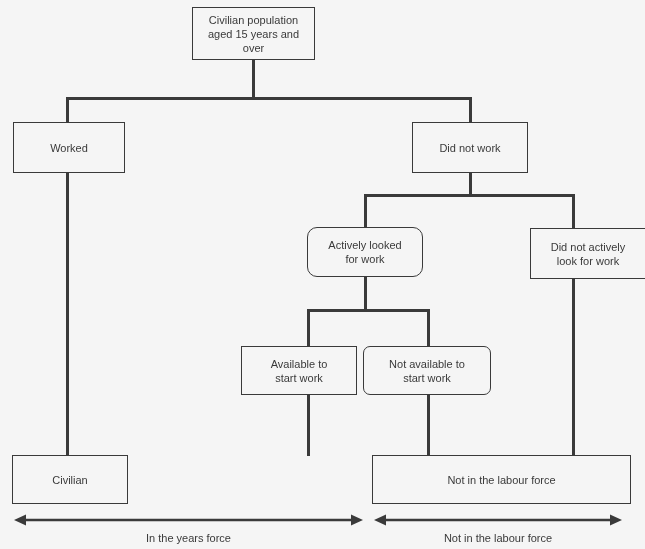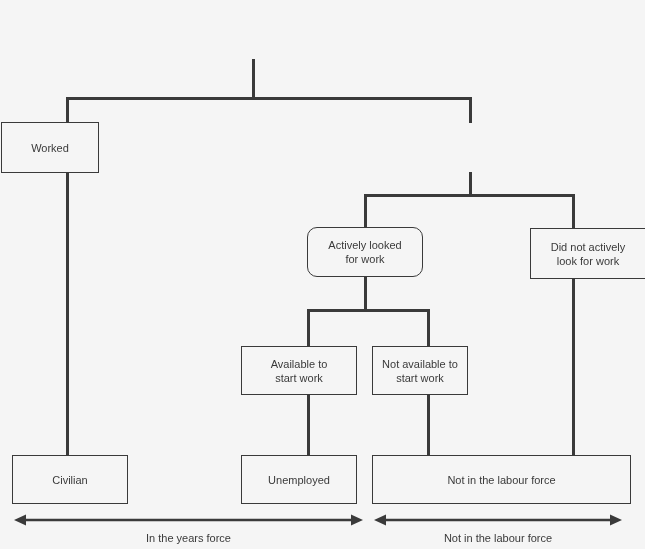--- a/index.html
+++ b/index.html
@@ -85,39 +85,42 @@
 
   <div class="vline" style="left:364px; top:276px; height:36px;"></div>
   <div class="hline" style="left:307px; top:309px; width:123px;"></div>
   <div class="vline" style="left:307px; top:309px; height:38px;"></div>
   <div class="vline" style="left:427px; top:309px; height:38px;"></div>
 
   <div class="vline" style="left:307px; top:395px; height:61px;"></div>
   <div class="vline" style="left:427px; top:395px; height:61px;"></div>
   <div class="vline" style="left:572px; top:279px; height:177px;"></div>
 
+  <div class="node" style="left:192px; top:7px; width:123px; height:53px;">Civilian population
+aged 15 years and
+over</div>
 
-  <div class="node" style="left:1px; top:122px; width:98px; height:51px;text-align:right;">Worked</div>
+  <div class="node" style="left:13px; top:122px; width:112px; height:51px;text-align:right;">Worked</div>
 
+  <div class="node" style="left:412px; top:122px; width:116px; height:51px;">Did not work</div>
 
   <div class="node" style="left:307px; top:227px; width:116px; height:50px;border-radius:10px;">Actively looked
 for work</div>
 
   <div class="node" style="left:514px; top:228px; width:116px; height:51px;margin-left:16px;">Did not actively
 look for work</div>
 
   <div class="node" style="left:241px; top:346px; width:116px; height:49px;">Available to
 start work</div>
 
-  <div class="node" style="left:372px; top:346px; width:96px; height:49px;">Not available to
+  <div class="node" style="left:363px; top:346px; width:128px; height:49px;border-radius:7px;">Not available to
 start work</div>
 
   <div class="node" style="left:12px; top:455px; width:116px; height:49px;">Civilian</div>
 
-  <div class="node" style="left:241px; top:455px; width:116px; height:49px;">Unemployed</div>
 
   <div class="node" style="left:372px; top:455px; width:259px; height:49px;">Not in the labour force</div>
 
   <div class="span-wrap" style="left:14px; top:512px; width:349px; height:34px;">
     <svg class="arrow-svg" width="349" height="16" viewBox="0 0 349 16">
       <line x1="10" y1="8" x2="339" y2="8" stroke="#3a3a3a" stroke-width="2.5"></line>
       <polygon points="0,8 12,2.5 12,13.5" fill="#3a3a3a"></polygon>
       <polygon points="349,8 337,2.5 337,13.5" fill="#3a3a3a"></polygon>
     </svg>
     <div class="span-label">In the years force</div>

